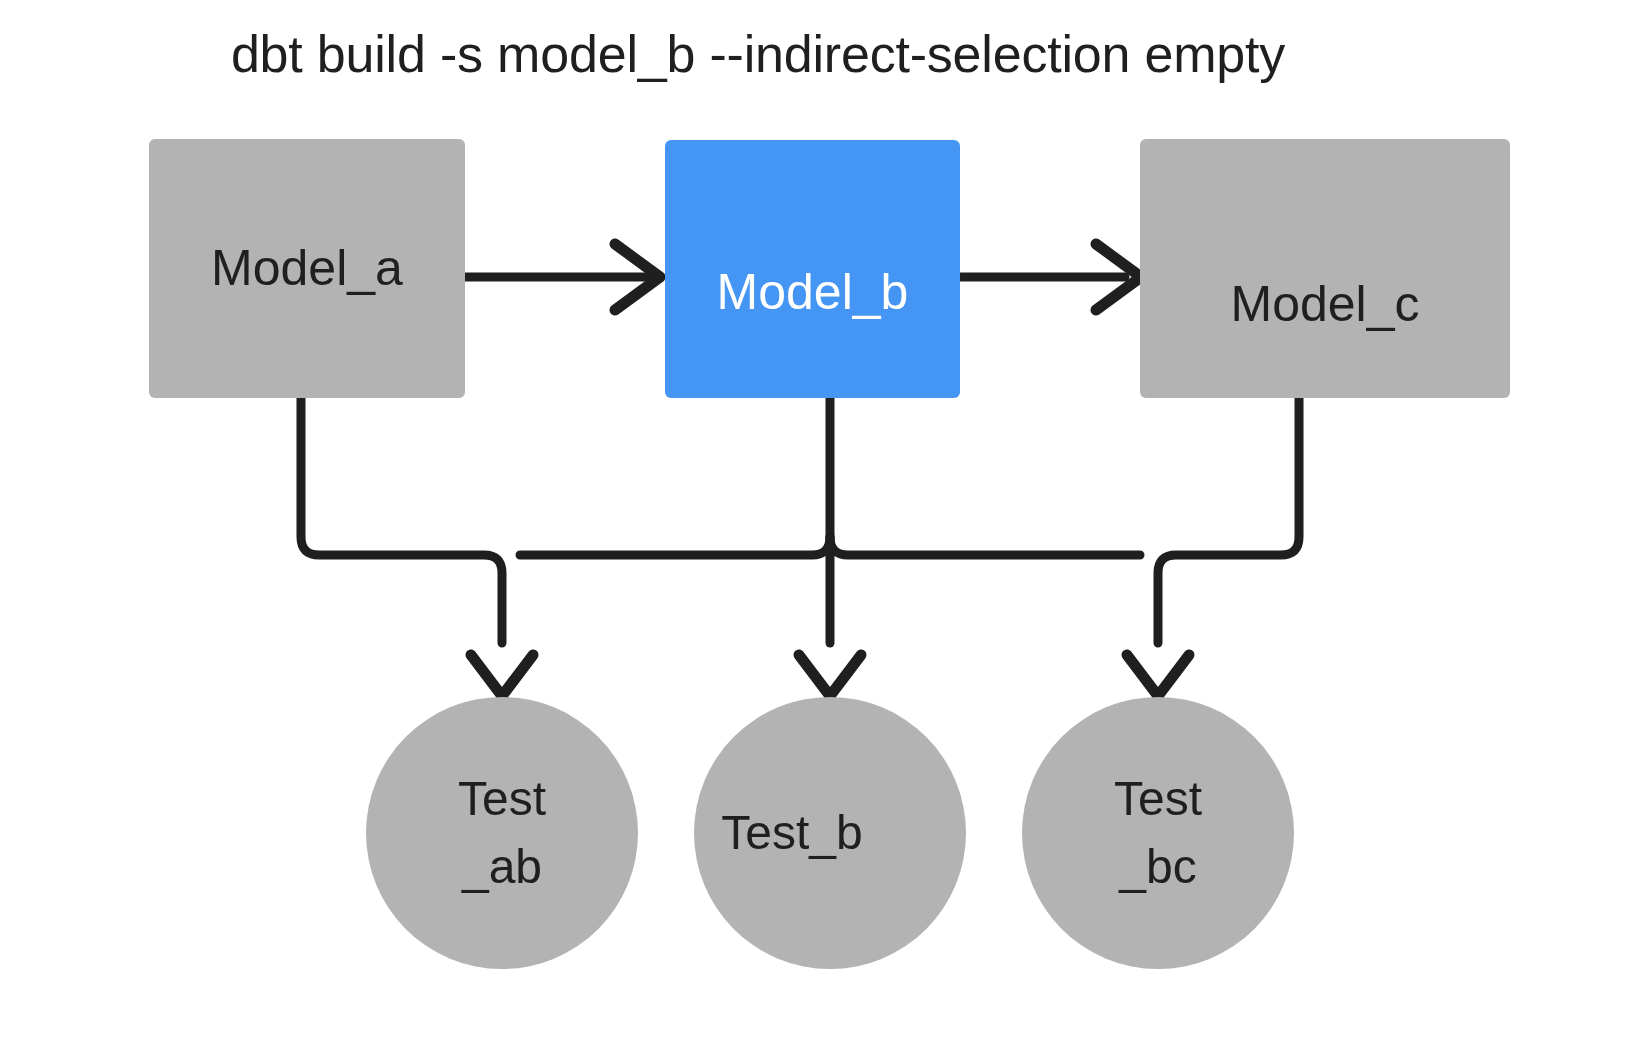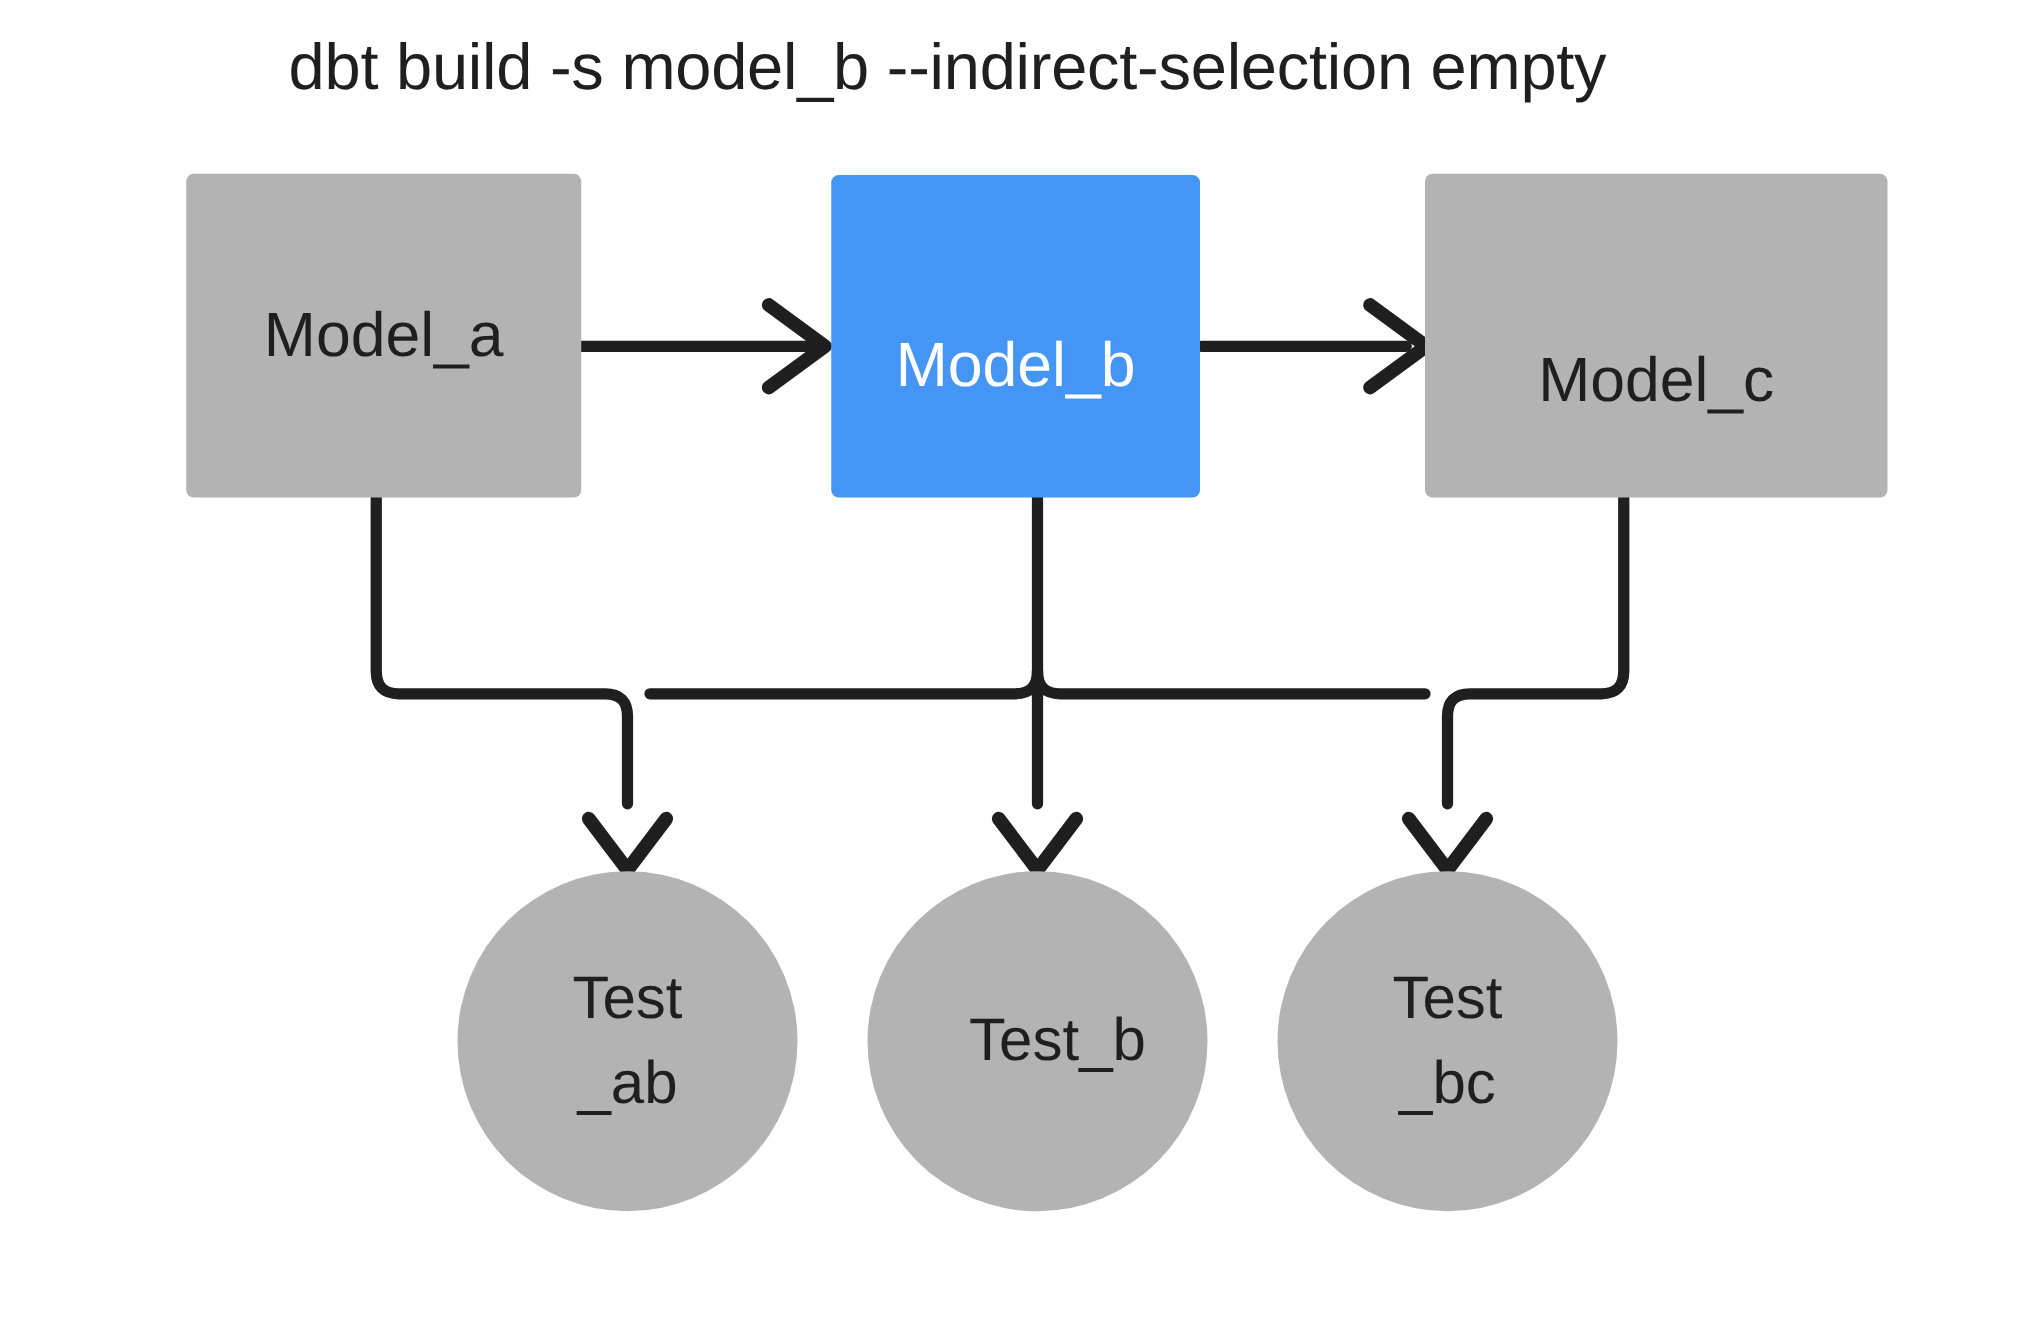--- a/index.html
+++ b/index.html
@@ -105,18 +105,18 @@
 
   <div class="node-label model-label model-label-dark" style="left:121px; top:139px; width:316px; height:259px;">Model_a</div>
 
   <div class="node-label model-label model-label-light" style="left:637px; top:140px; width:295px; height:304px;">Model_b</div>
 
   <div class="node-label model-label model-label-dark" style="left:1112px; top:139px; width:370px; height:331px;">Model_c</div>
 
   <div class="node-label test-label" style="left:338px; top:697px; width:272px; height:272px;">Test
 _ab</div>
 
-  <div class="node-label test-label" style="left:682px; top:697px; width:272px; height:272px;">Test_b</div>
+  <div class="node-label test-label" style="left:628px; top:697px; width:272px; height:272px;">Test_b</div>
 
   <div class="node-label test-label" style="left:994px; top:697px; width:272px; height:272px;">Test
 _bc</div>
 
 </div>
 
 </body></html>

